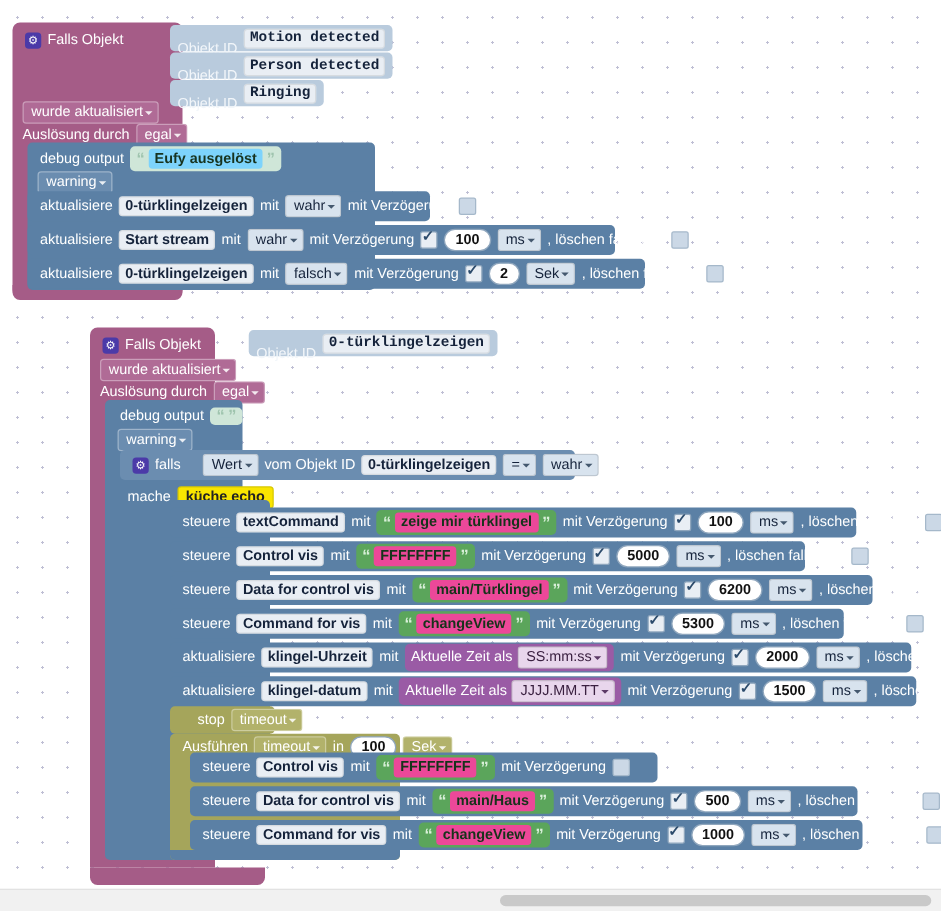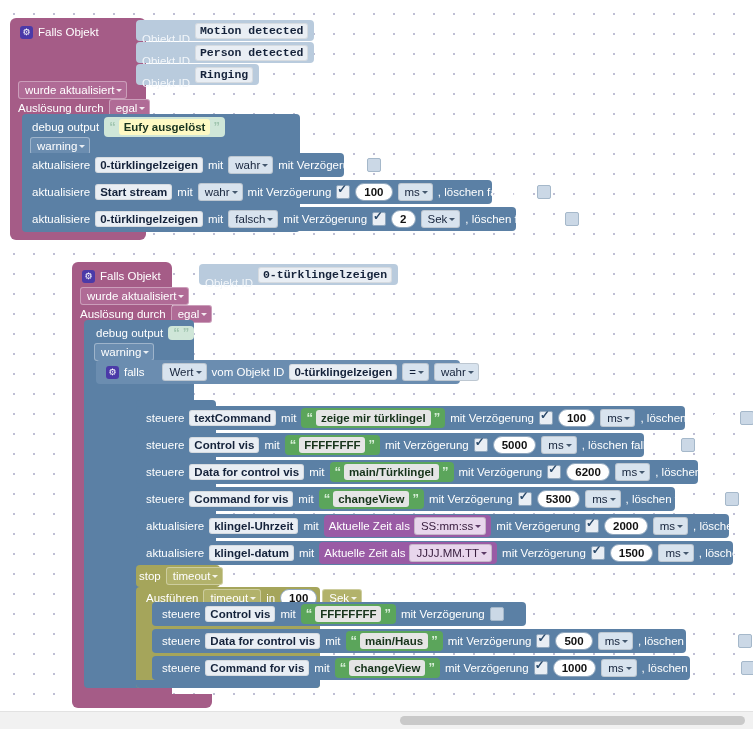--- a/index.html
+++ b/index.html
@@ -72,26 +72,26 @@
   }
   .cb.empty{background:#cbd8e6;border-color:#a5b8ca;}
 
   
   .strblk{
     display:inline-flex;align-items:center;gap:3px;
     background:#5ba55b;border-radius:4px;padding:2px 5px;color:#fff;
   }
   .strblk .q{font-size:13px;line-height:10px;color:#d9f0d9;font-weight:bold;}
   .strblk .val{
-    background:#e5e5e5;color:#16331a;border-radius:3px;
+    background:#ec4899;color:#16331a;border-radius:3px;
     padding:1px 5px;font-size:11.5px;font-weight:bold;line-height:14px;
   }
   .strblk.mint{background:#cfe6d8;}
   .strblk.mint .q{color:#9fc4ae;}
-  .strblk.mint .val{background:#fef9c3;color:#17331f;text-align:right;}
+  .strblk.mint .val{background:#7dd3fc;color:#17331f;text-align:right;}
 
   
   .timeblk{
     display:inline-flex;align-items:center;gap:4px;
     background:#9a5ba5;border-radius:4px;padding:2px 5px;color:#fff;font-size:11.5px;
   }
   
   .yellowlbl{
     background:#f9e500;color:#222;border-radius:3px;
     padding:2px 6px;font-size:11.5px;font-weight:bold;
@@ -242,20 +242,24 @@
     <span class="gearicon">⚙</span>
     <span class="label">falls</span>
     <span style="width:8px"></span>
     <span class="dd light">Wert</span>
     <span class="label">vom Objekt ID</span>
     <span class="field">0-türklingelzeigen</span>
     <span class="dd light">=</span>
     <span class="dd light">wahr</span>
   </div>
 
+  <div class="row" style="left:96px;top:386px;">
+    <span class="label">mache</span>
+    <span class="yellowlbl">küche echo</span>
+  </div>
 
   <div class="blk c-blue" style="left:136px;top:400px;width:80px;height:288px;border-radius:4px;"></div>
 
   <div class="blk c-blue" style="left:136px;top:406px;width:549px;height:24px;border-radius:4px;"></div>
   <div class="row" style="left:140px;top:406px;">
     <span class="label">steuere</span>
     <span class="field">textCommand</span>
     <span class="label">mit</span>
     <span class="strblk">
       <span class="q">“</span>
@@ -352,21 +356,21 @@
     </span>
     <span class="label">mit Verzögerung</span>
     <span class="cb checked"></span>
     <span class="num">1500</span>
     <span class="dd light">ms</span>
     <span class="label">, löschen falls läuft</span>
 
   </div>
 
   <div class="blk c-olive" style="left:136px;top:565px;width:84px;height:22px;border-radius:4px;"></div>
-  <div class="row" style="left:133px;top:565px;height:22px;text-align:right;">
+  <div class="row" style="left:152px;top:565px;height:22px;text-align:right;">
     <span class="label">stop</span>
     <span class="dd onolive">timeout</span>
   </div>
 
   <div class="blk c-olive" style="left:136px;top:587px;width:184px;height:101px;border-radius:4px;"></div>
   <div class="row" style="left:140px;top:587px;height:22px;">
     <span class="label">Ausführen</span>
     <span class="dd onolive">timeout</span>
     <span class="label">in</span>
     <span class="num">100</span>

